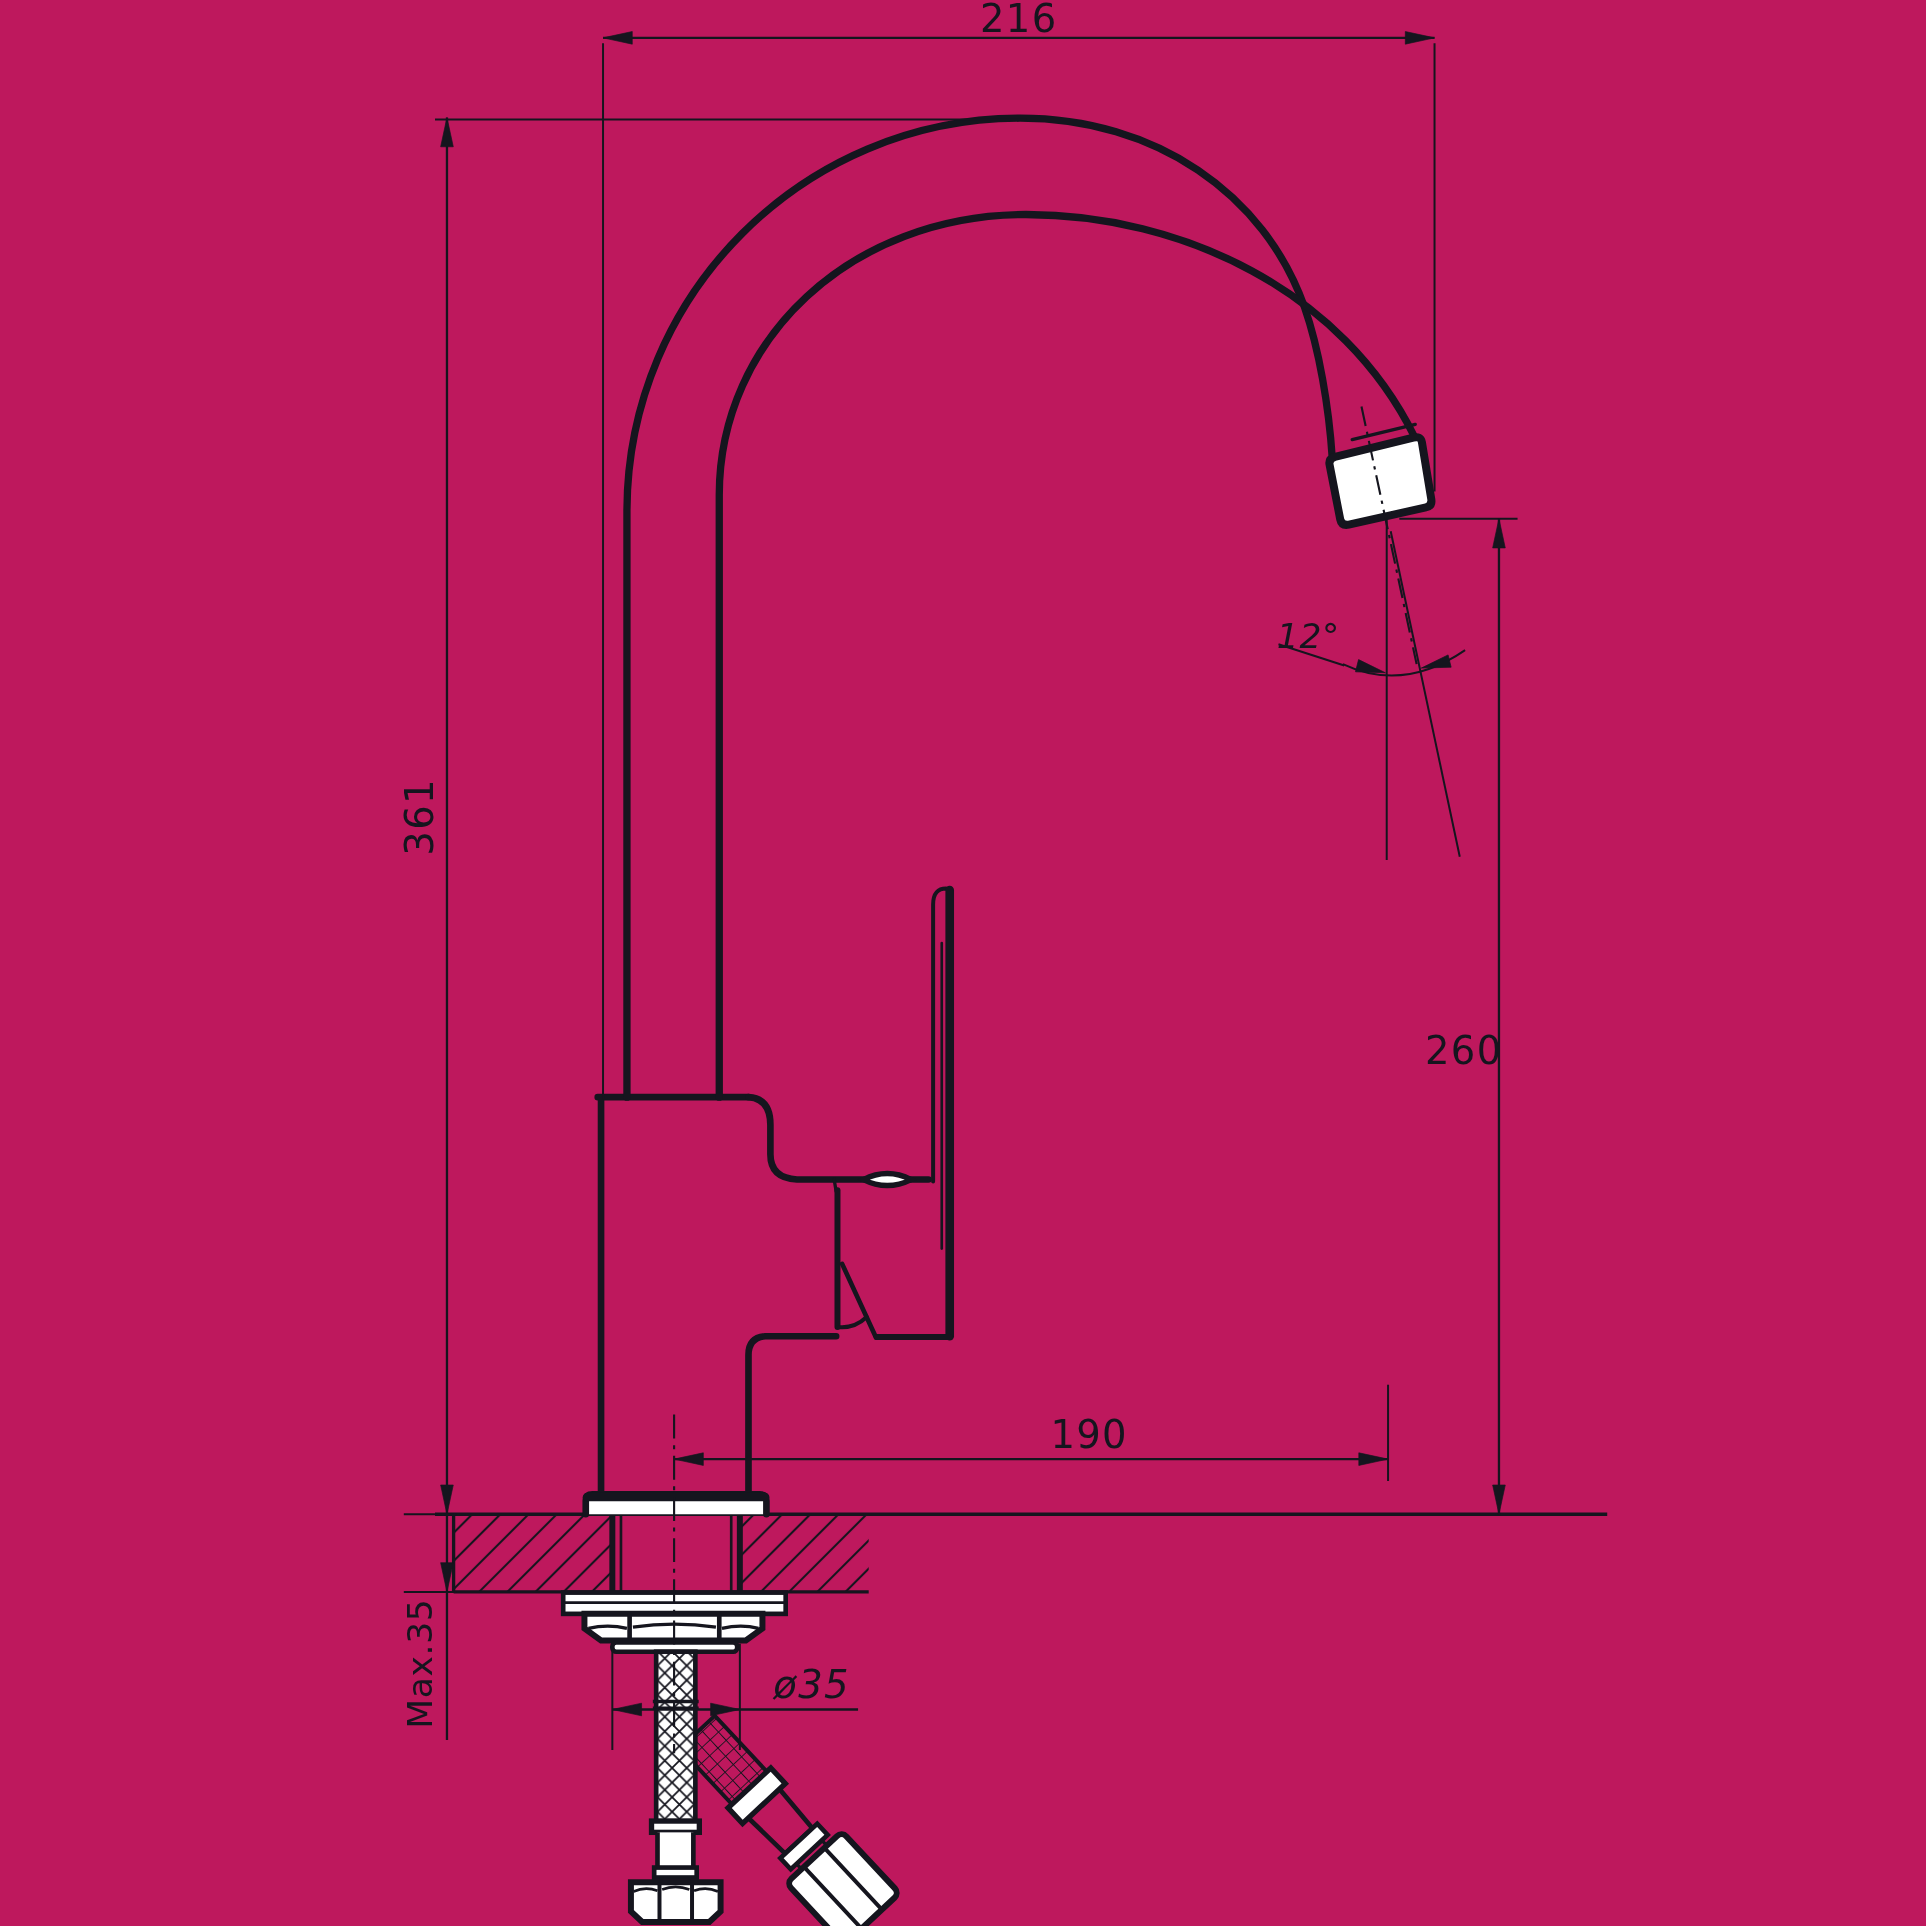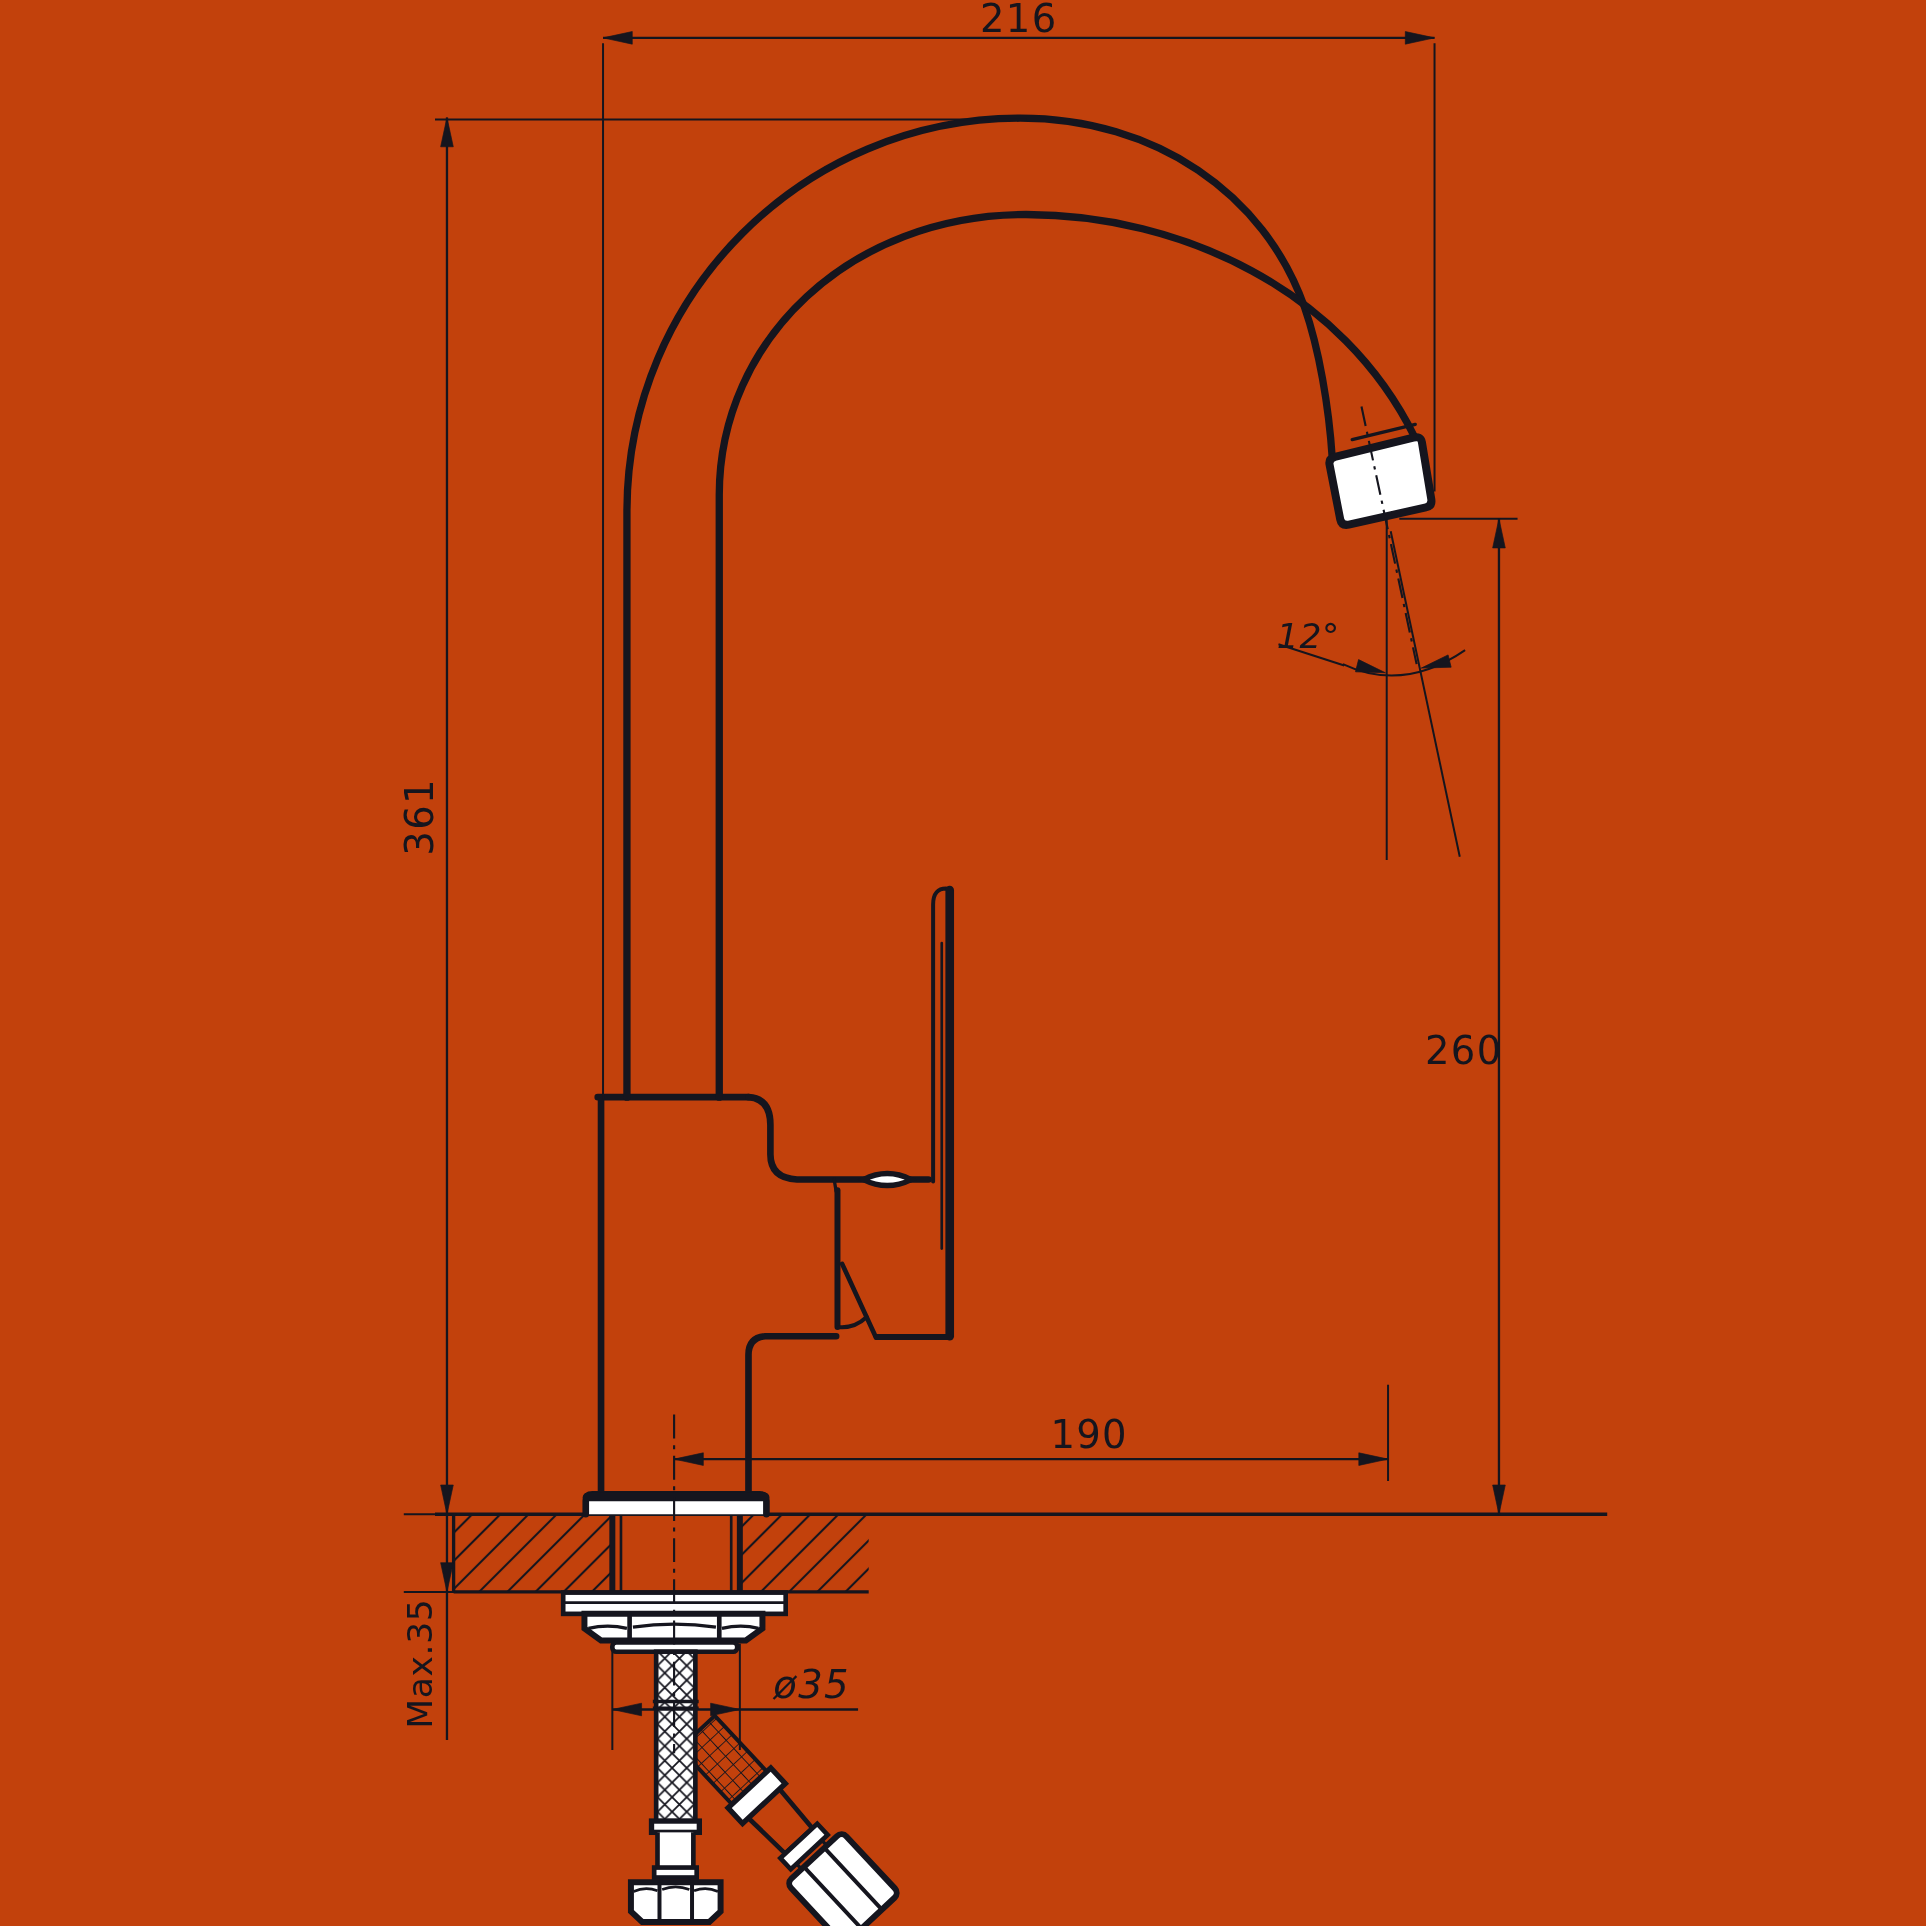--- a/index.html
+++ b/index.html
@@ -1,16 +1,16 @@
 <!DOCTYPE html>
 <html style="font-size:10.6px"><head>
 <meta charset="utf-8">
 <style>
   html,body{margin:0;padding:0;background:#ffffff;}
-  #stage{position:relative;width:1926px;height:1926px;background:#c2410c;overflow:hidden;
+  #stage{position:relative;width:1926px;height:1926px;background:#be185d;overflow:hidden;
          font-family:"DejaVu Sans",sans-serif;}
   svg{display:block;}
   text{fill:#15151e;}
   .dimtxt{font-size:58px;letter-spacing:2px;}
   .dimtxt-sm{font-size:52px;letter-spacing:1px;}
   .ital{font-style:italic;}
 </style>
 </head>
 <body>
 

